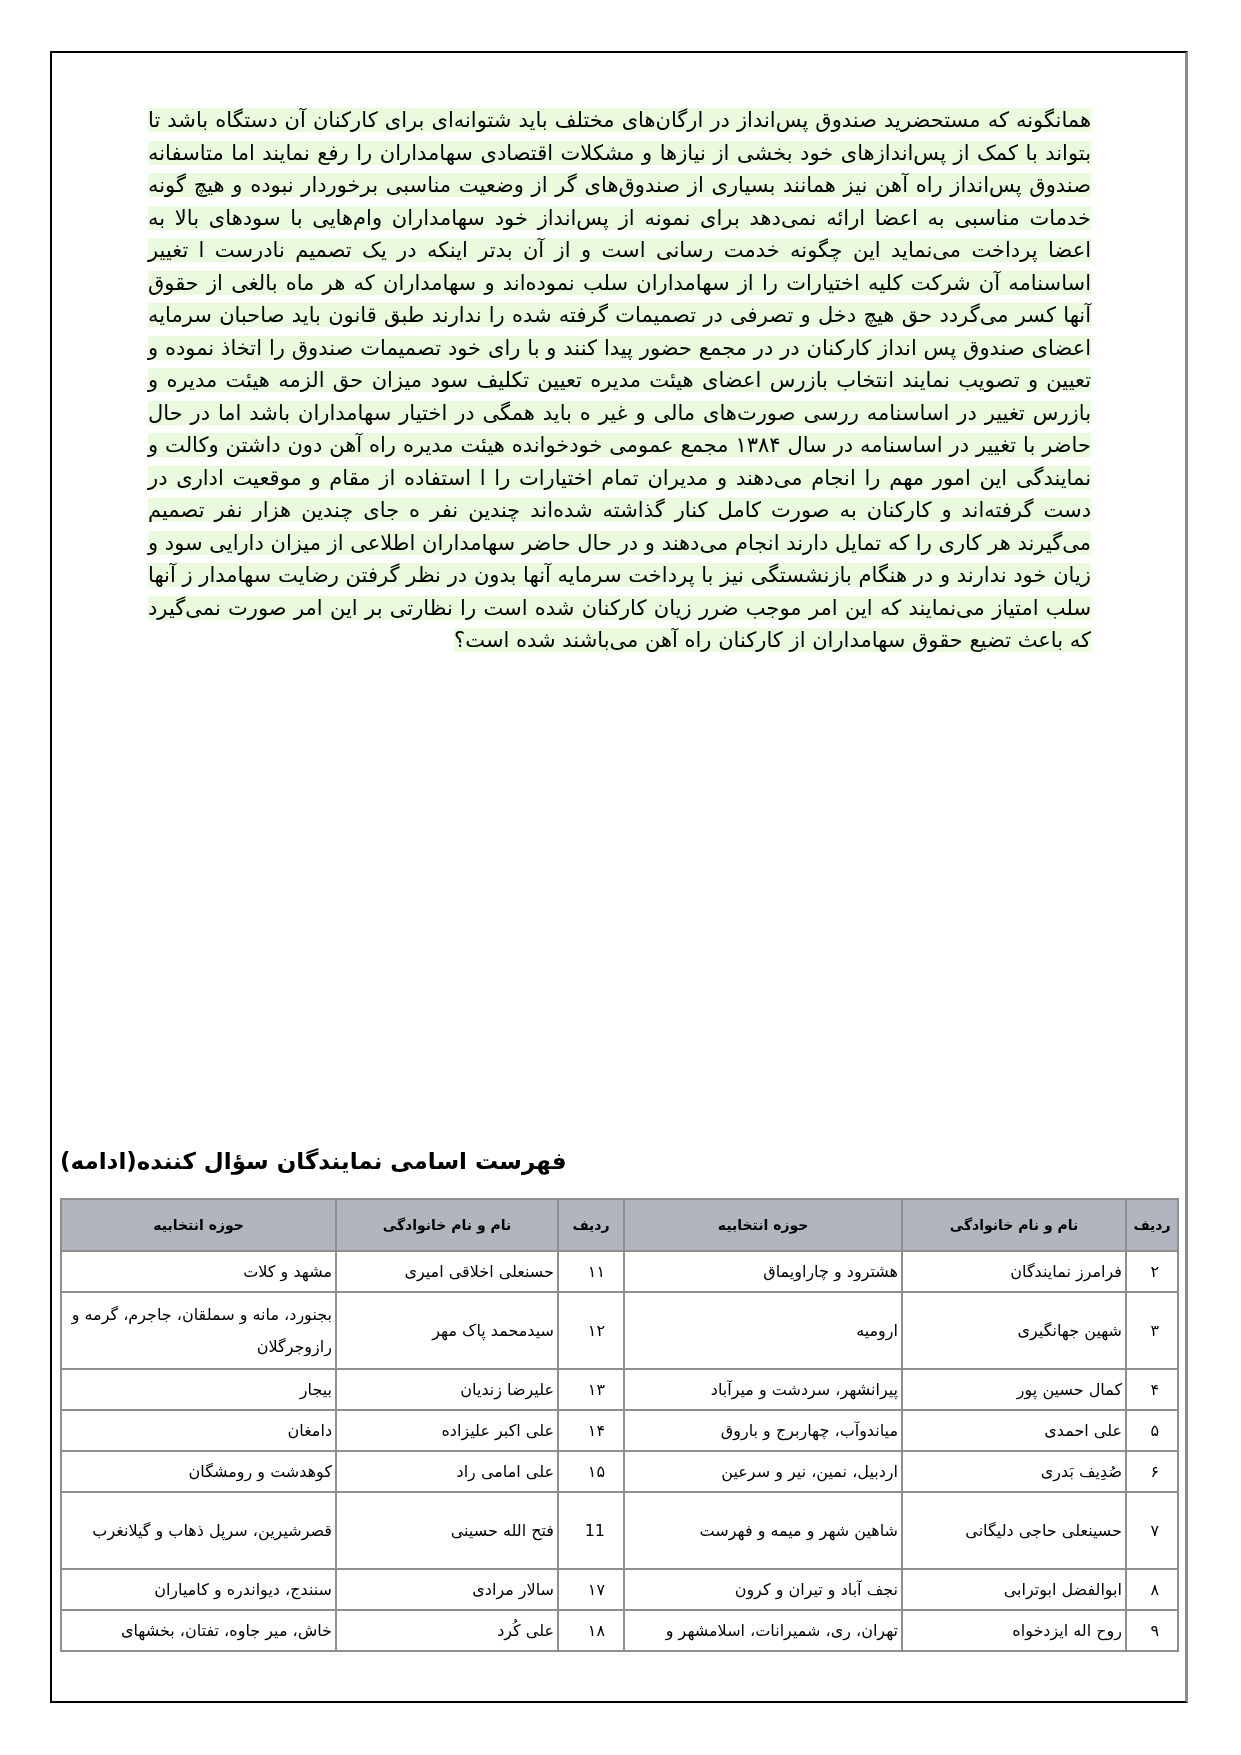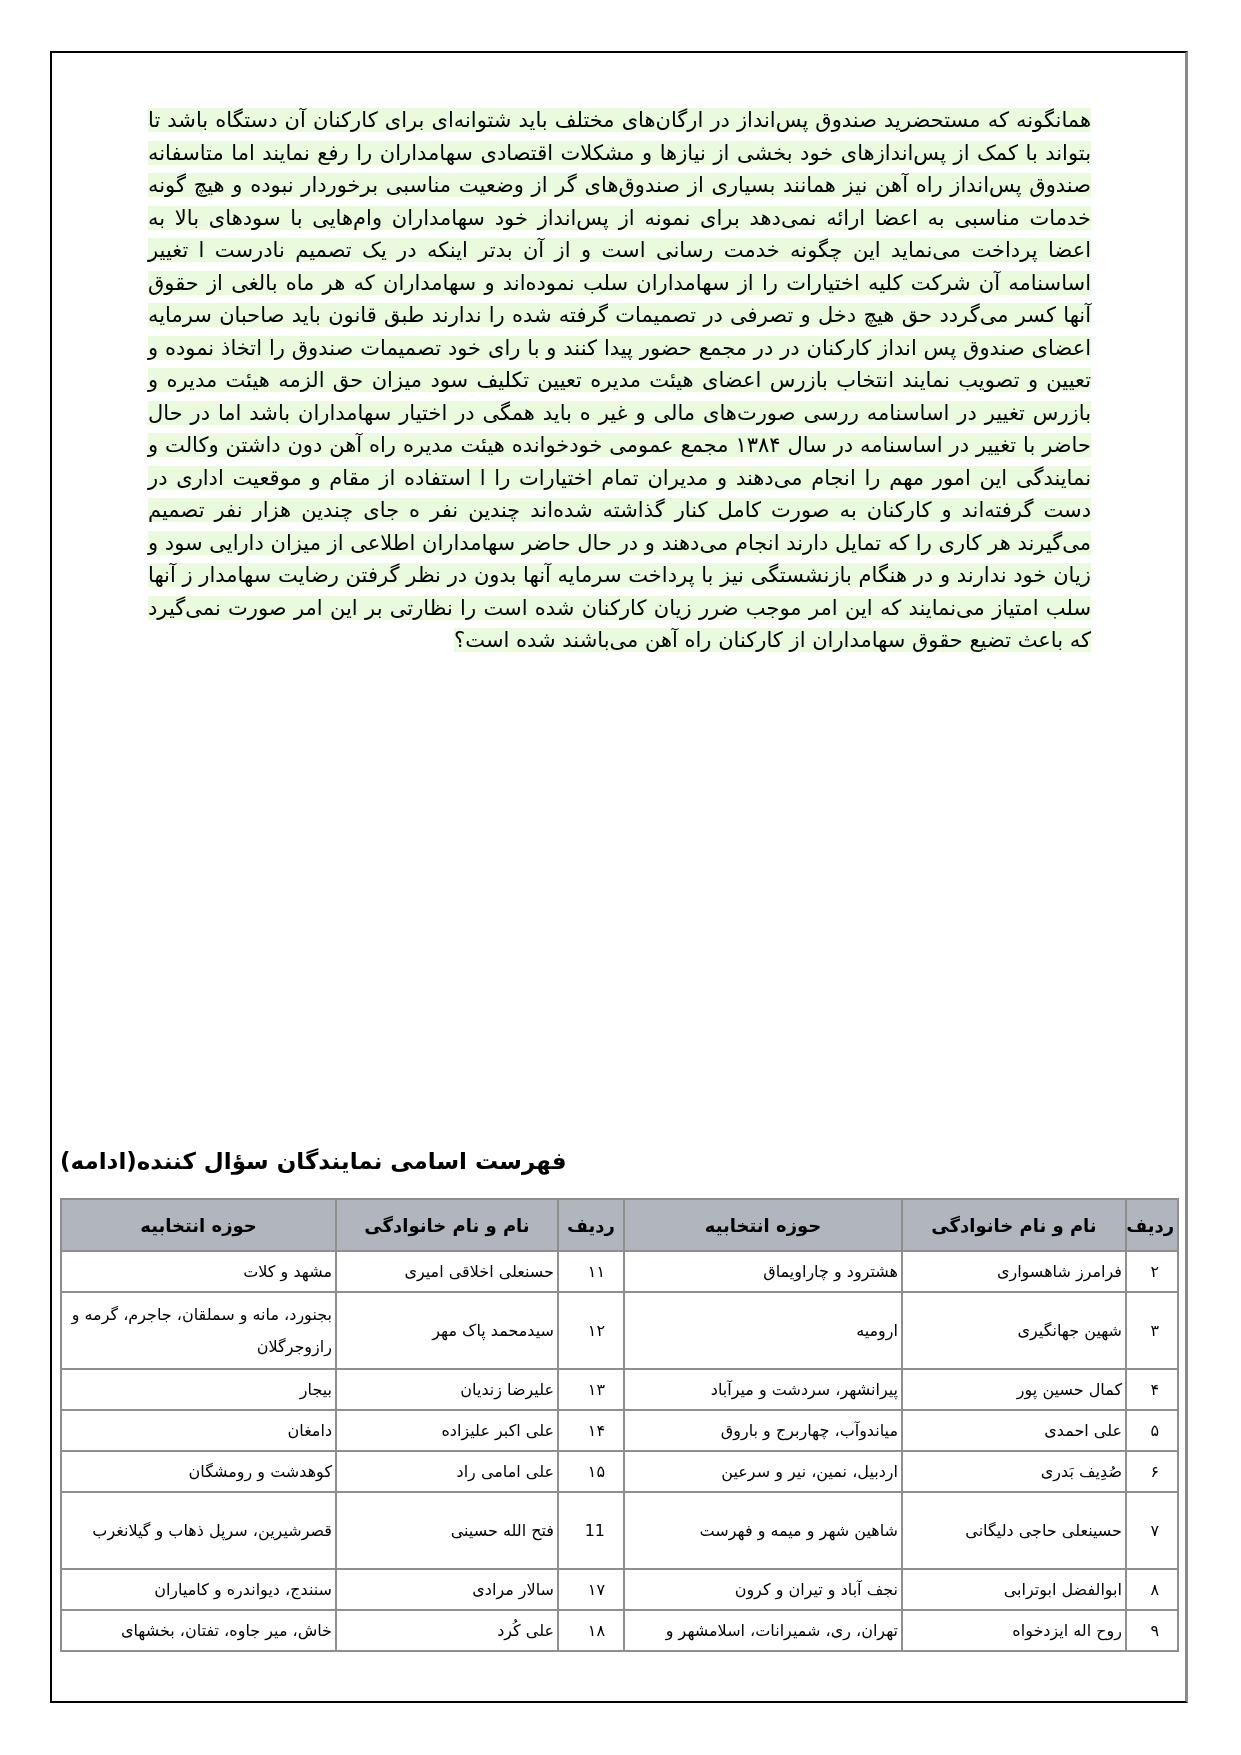--- a/index.html
+++ b/index.html
@@ -24,21 +24,21 @@
   }
   table.reps {
     position: absolute; left: 60px; top: 1198px; width: 1117px;
     border-collapse: collapse; direction: rtl; table-layout: fixed;
     font-size: 16px;
   }
   table.reps th, table.reps td {
     border: 2px solid #8e8e8e; padding: 0 3px; vertical-align: middle;
   }
   table.reps th {
-    background: #b1b5bd; font-weight: bold; height: 50px; font-size: 18px;
+    background: #b1b5bd; font-weight: bold; height: 50px; font-size: 14px;
     text-align: center;
   }
   table.reps td { text-align: right; line-height: 32px; }
   table.reps td.num { text-align: right; padding-right: 18px; }
   table.reps tr.h1 td { height: 39px; text-align: right; }
   table.reps tr.h2 td { height: 75px; }
 </style>
 </head>
 <body>
 
@@ -65,21 +65,21 @@
       <th>نام و نام خانوادگی</th>
       <th>حوزه انتخابیه</th>
       <th>ردیف</th>
       <th>نام و نام خانوادگی</th>
       <th>حوزه انتخابیه</th>
     </tr>
   </thead>
   <tbody>
     <tr class="h1">
       <td class="num">۲</td>
-      <td>فرامرز شاهسواری</td>
+      <td>فرامرز نمایندگان</td>
       <td>هشترود و چاراویماق</td>
       <td class="num">۱۱</td>
       <td>حسنعلی اخلاقی امیری</td>
       <td>مشهد و کلات</td>
     </tr>
     <tr class="h2">
       <td class="num">۳</td>
       <td>شهین جهانگیری</td>
       <td>ارومیه</td>
       <td class="num">۱۲</td>

